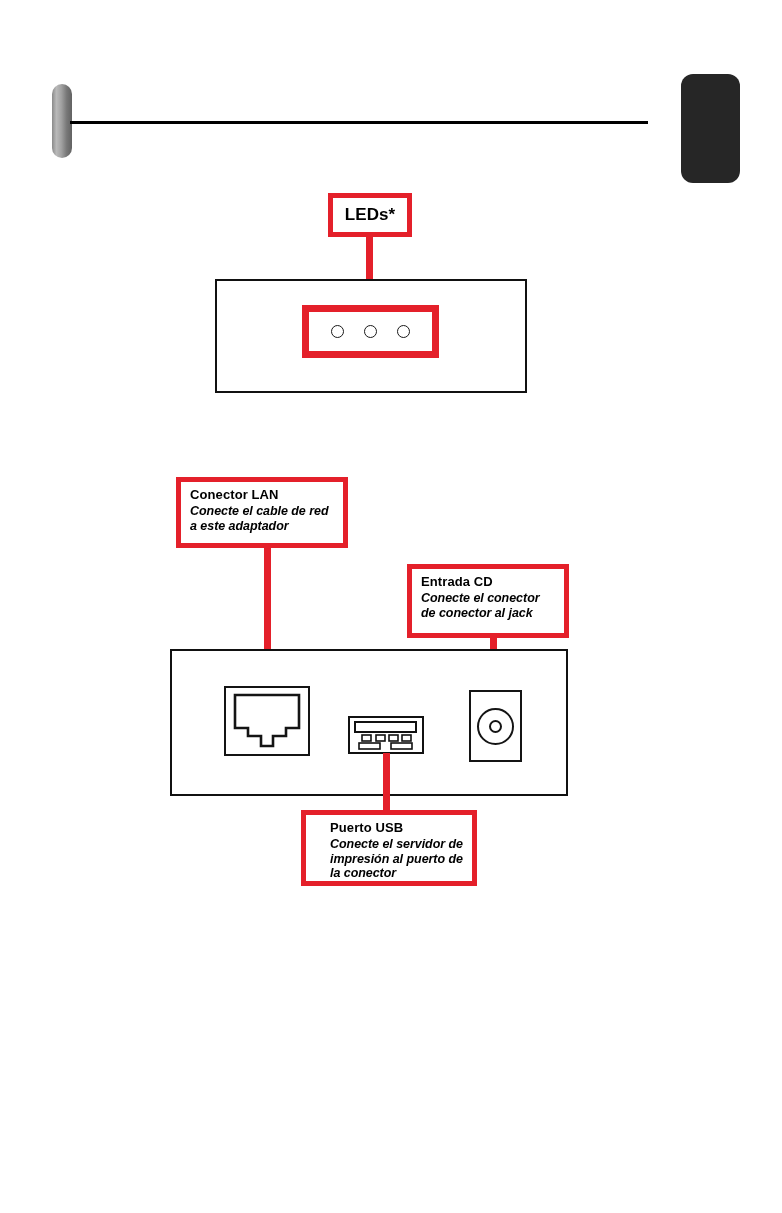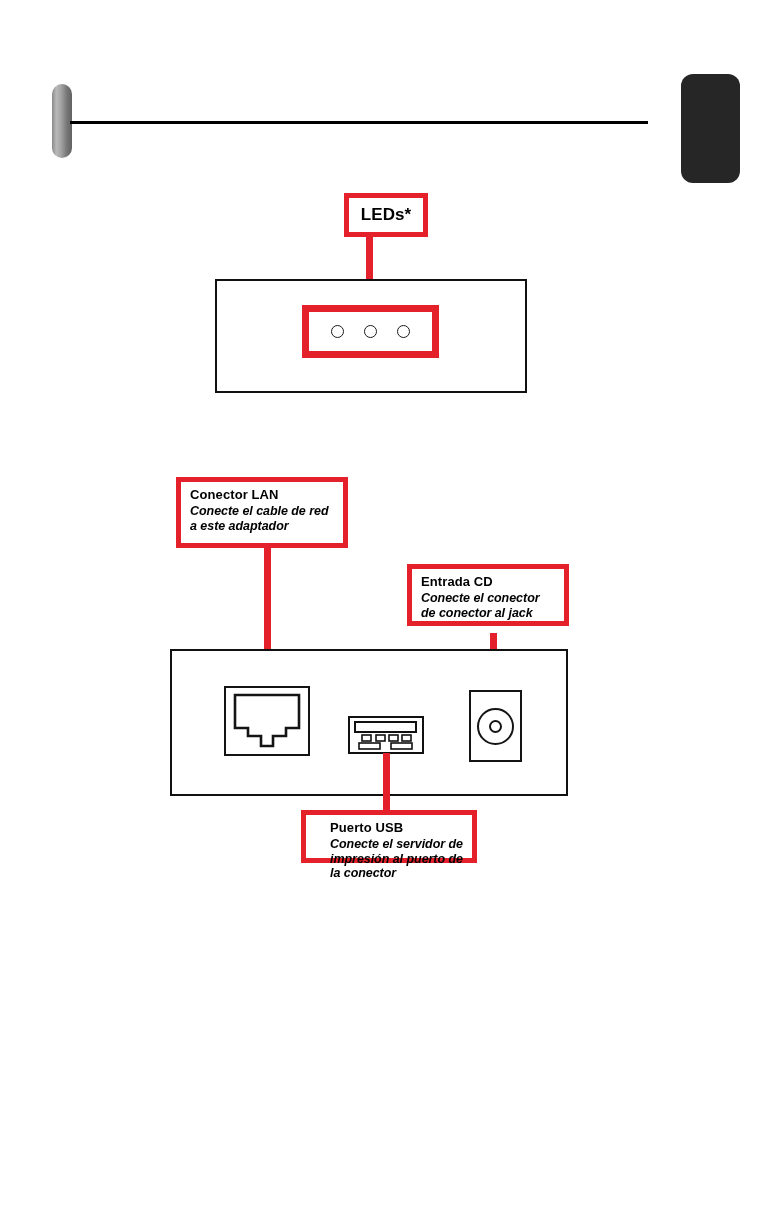--- a/index.html
+++ b/index.html
@@ -68,21 +68,20 @@
     font-weight: bold;
     line-height: 14.5px;
     letter-spacing: -0.05px;
     font-style: italic;
   }
   .callout.centered {
     display: flex;
     align-items: center;
     justify-content: center;
     padding: 10px;
-    margin-left: 16px;
   }
   .callout.centered .c-title {
     font-size: 17px;
   }
 
   
   .leader {
     position: absolute;
     background: #e4202a;
     width: 7px;
@@ -197,21 +196,21 @@
   <span class="led-hole"></span>
 </div>
 
 <div class="callout" id="callout-lan" style="left:176px; top:477px; width:172px; height:71px;">
   <div class="c-title">Conector LAN</div>
   <div class="c-body">Conecte el cable de red</div>
   <div class="c-body">a este adaptador</div>
 </div>
 <div class="leader" id="leader-lan" style="left:264px; top:547px; height:143px;"></div>
 
-<div class="callout" id="callout-dc" style="left:407px; top:564px; width:162px; height:62px;">
+<div class="callout" id="callout-dc" style="left:407px; top:564px; width:162px; height:74px;">
   <div class="c-title">Entrada CD</div>
   <div class="c-body">Conecte el conector</div>
   <div class="c-body">de conector al jack</div>
 </div>
 <div class="leader" id="leader-dc" style="left:490px; top:633px; height:58px;"></div>
 
 <div class="panel" id="panel-bottom"></div>
 
 <div id="rj45-port">
   <svg width="82" height="66" viewBox="0 0 82 66" aria-hidden="true">
@@ -231,18 +230,18 @@
   </svg>
 </div>
 
 <div id="dc-port">
   <div class="dc-ring">
     <div class="dc-pin"></div>
   </div>
 </div>
 
 <div class="leader" id="leader-usb" style="left:383px; top:753px; height:59px;"></div>
-<div class="callout" id="callout-usb" style="left:301px; top:810px; width:176px; height:53px;padding-left:24px;">
+<div class="callout" id="callout-usb" style="left:301px; top:810px; width:176px; height:76px;padding-left:24px;">
   <div class="c-title">Puerto USB</div>
   <div class="c-body">Conecte el servidor de</div>
   <div class="c-body">impresión al puerto de</div>
   <div class="c-body">la conector</div>
 </div>
 
 </body></html>

